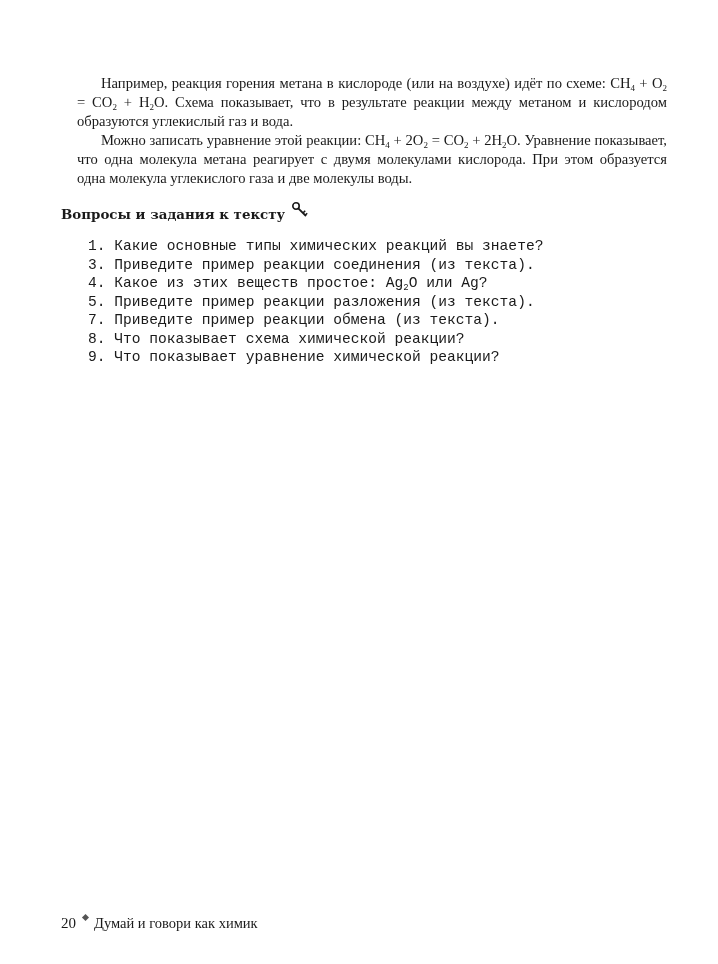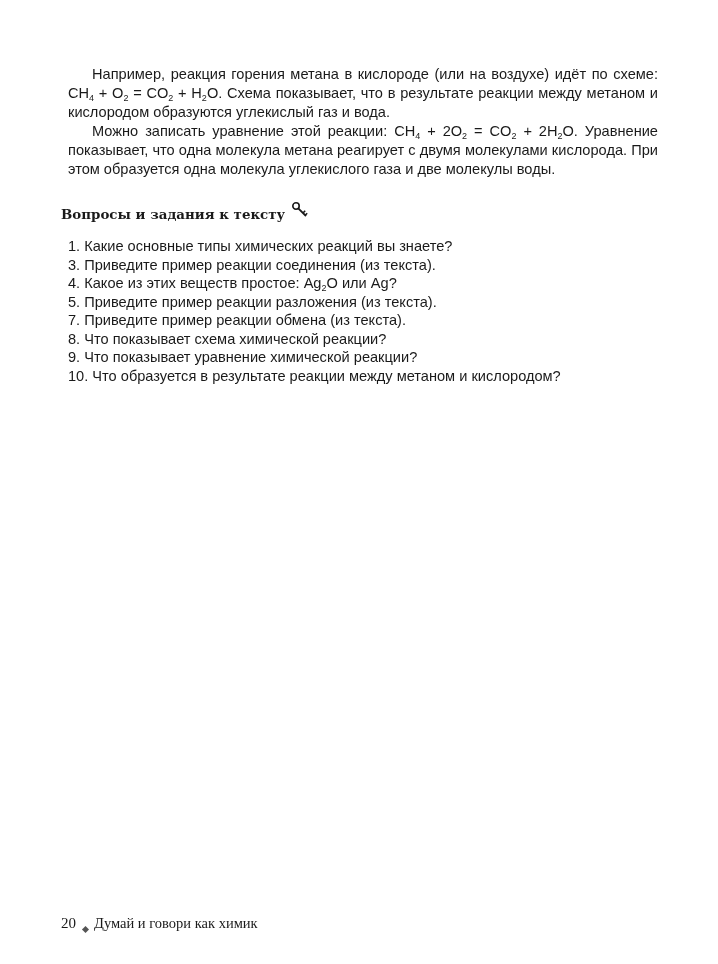--- a/index.html
+++ b/index.html
@@ -3,45 +3,45 @@
   <meta charset="utf-8">
   <style>
     html, body { margin: 0; padding: 0; background: #ffffff; }
     body {
       width: 718px; height: 964px; position: relative; overflow: hidden;
       font-family: "DejaVu Serif", "Liberation Serif", serif;
       color: #1a1a1a;
     }
     .para {
       position: absolute; left: 61px; width: 590px;
-      font-family: Liberation Sans, sans-serif;
+      font-family: Liberation Serif, serif;
       font-size: 14.6px; line-height: 19px;
       text-align: justify; text-indent: 24px;
-      margin: 7px;
+      margin: 16px;
     }
     #p1 { top: 58px; }
     #p2 { top: 115px; }
     sub { font-size: 9px; line-height: 0; vertical-align: -3px; }
     .heading {
       position: absolute; left: 61px; top: 206px;
       font-family: "DejaVu Serif", serif; font-weight: bold;
       font-size: 13.4px; margin: 0; display: flex; align-items: center; text-align: center;
     }
     .key-icon { display: inline-block; width: 18px; height: 18px; margin-left: 6px; margin-top: -8px; }
     .qlist {
-      position: absolute; left: 68px; top: 237px; margin: 0; padding: 0;
+      position: absolute; left: 88px; top: 237px; margin: 0; padding: 0;
       list-style: none;
-      font-family: Liberation Sans, sans-serif;
+      font-family: Liberation Mono, monospace;
       font-size: 14.6px; line-height: 18.5px;
     }
     .qlist li { white-space: nowrap; }
     .footer {
       position: absolute; left: 61px; top: 915px;
       font-family: "Liberation Serif", "DejaVu Serif", serif;
-      font-size: 14.5px; display: flex; align-items: flex-end;
+      font-size: 14.5px; display: flex; align-items: flex-start;
     }
     .page-num { font-size: 15px; }
     .diamond { display: inline-block; width: 5px; height: 5px; background: #555; transform: rotate(45deg); margin: 0 6px 0 7px; }
   </style>
 </head>
 <body>
 
 <p class="para" id="p1"><span>Например, реакция горения метана в кислороде (или на воздухе) идёт по схеме: CH</span><sub>4</sub><span> + O</span><sub>2</sub><span> = CO</span><sub>2</sub><span> + H</span><sub>2</sub><span>O. Схема показывает, что в результате реакции между метаном и кисло­родом образуются углекислый газ и вода.</span></p>
 <p class="para" id="p2"><span>Можно записать уравнение этой реакции: CH</span><sub>4</sub><span> + 2O</span><sub>2</sub><span> = CO</span><sub>2</sub><span> + 2H</span><sub>2</sub><span>O. Уравнение показыва­ет, что одна молекула метана реагирует с двумя молекулами кислорода. При этом образу­ется одна молекула углекислого газа и две молекулы воды.</span></p>
 
@@ -58,20 +58,19 @@
 </h3>
 
 <ol class="qlist" id="qlist">
     <li><span>1. Какие основные типы химических реакций вы знаете?</span></li>
     <li><span>3. Приведите пример реакции соединения (из текста).</span></li>
     <li><span>4. Какое из этих веществ простое: Ag</span><sub>2</sub><span>O или Ag?</span></li>
     <li><span>5. Приведите пример реакции разложения (из текста).</span></li>
     <li><span>7. Приведите пример реакции обмена (из текста).</span></li>
     <li><span>8. Что показывает схема химической реакции?</span></li>
     <li><span>9. Что показывает уравнение химической реакции?</span></li>
-    <li><span>10. Что образуется в результате реакции между метаном и кислородом?</span></li>
   </ol>
 
 <div class="footer">
   <span class="page-num">20</span>
   <span class="diamond"></span>
   <span>Думай и говори как химик</span>
 </div>
 
 </body></html>

